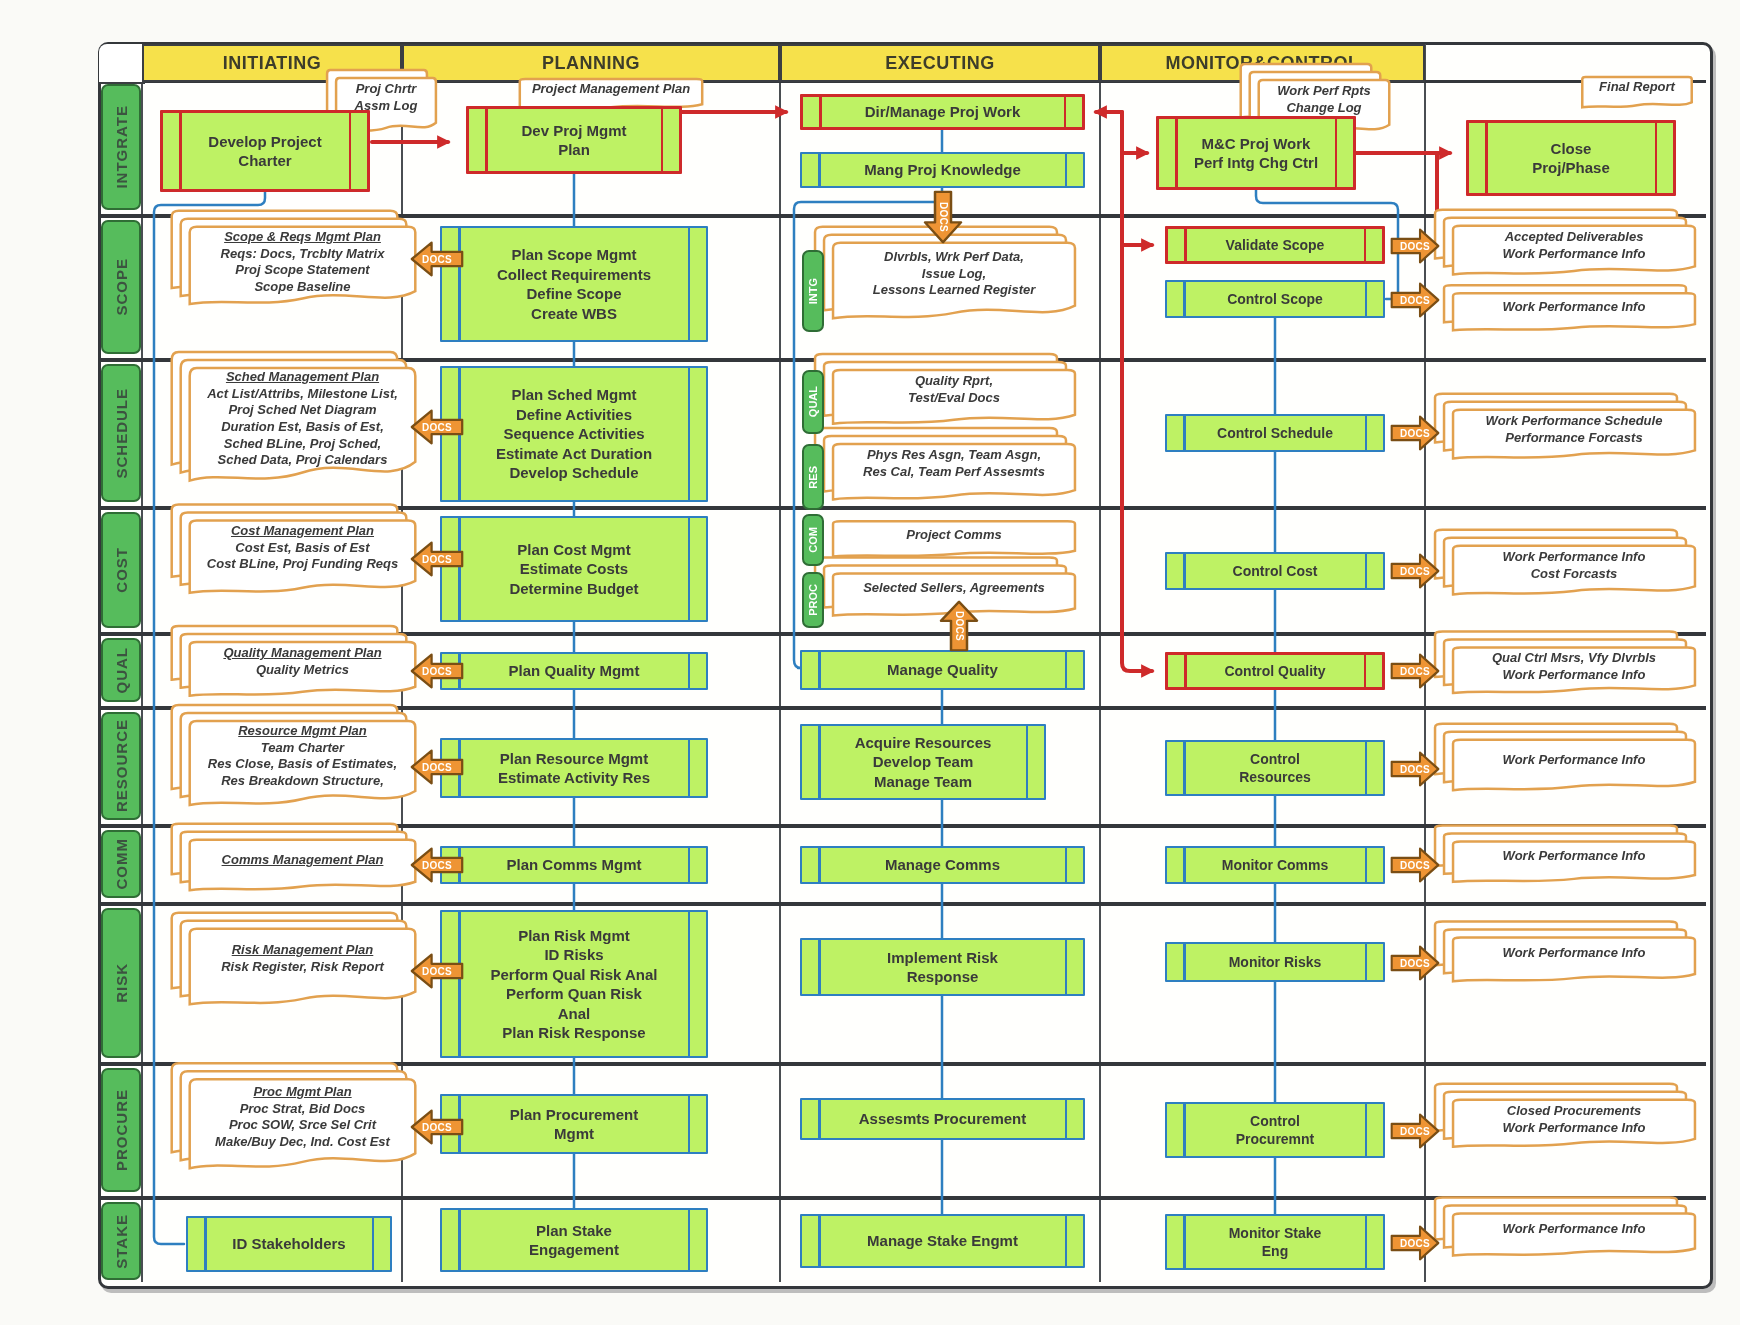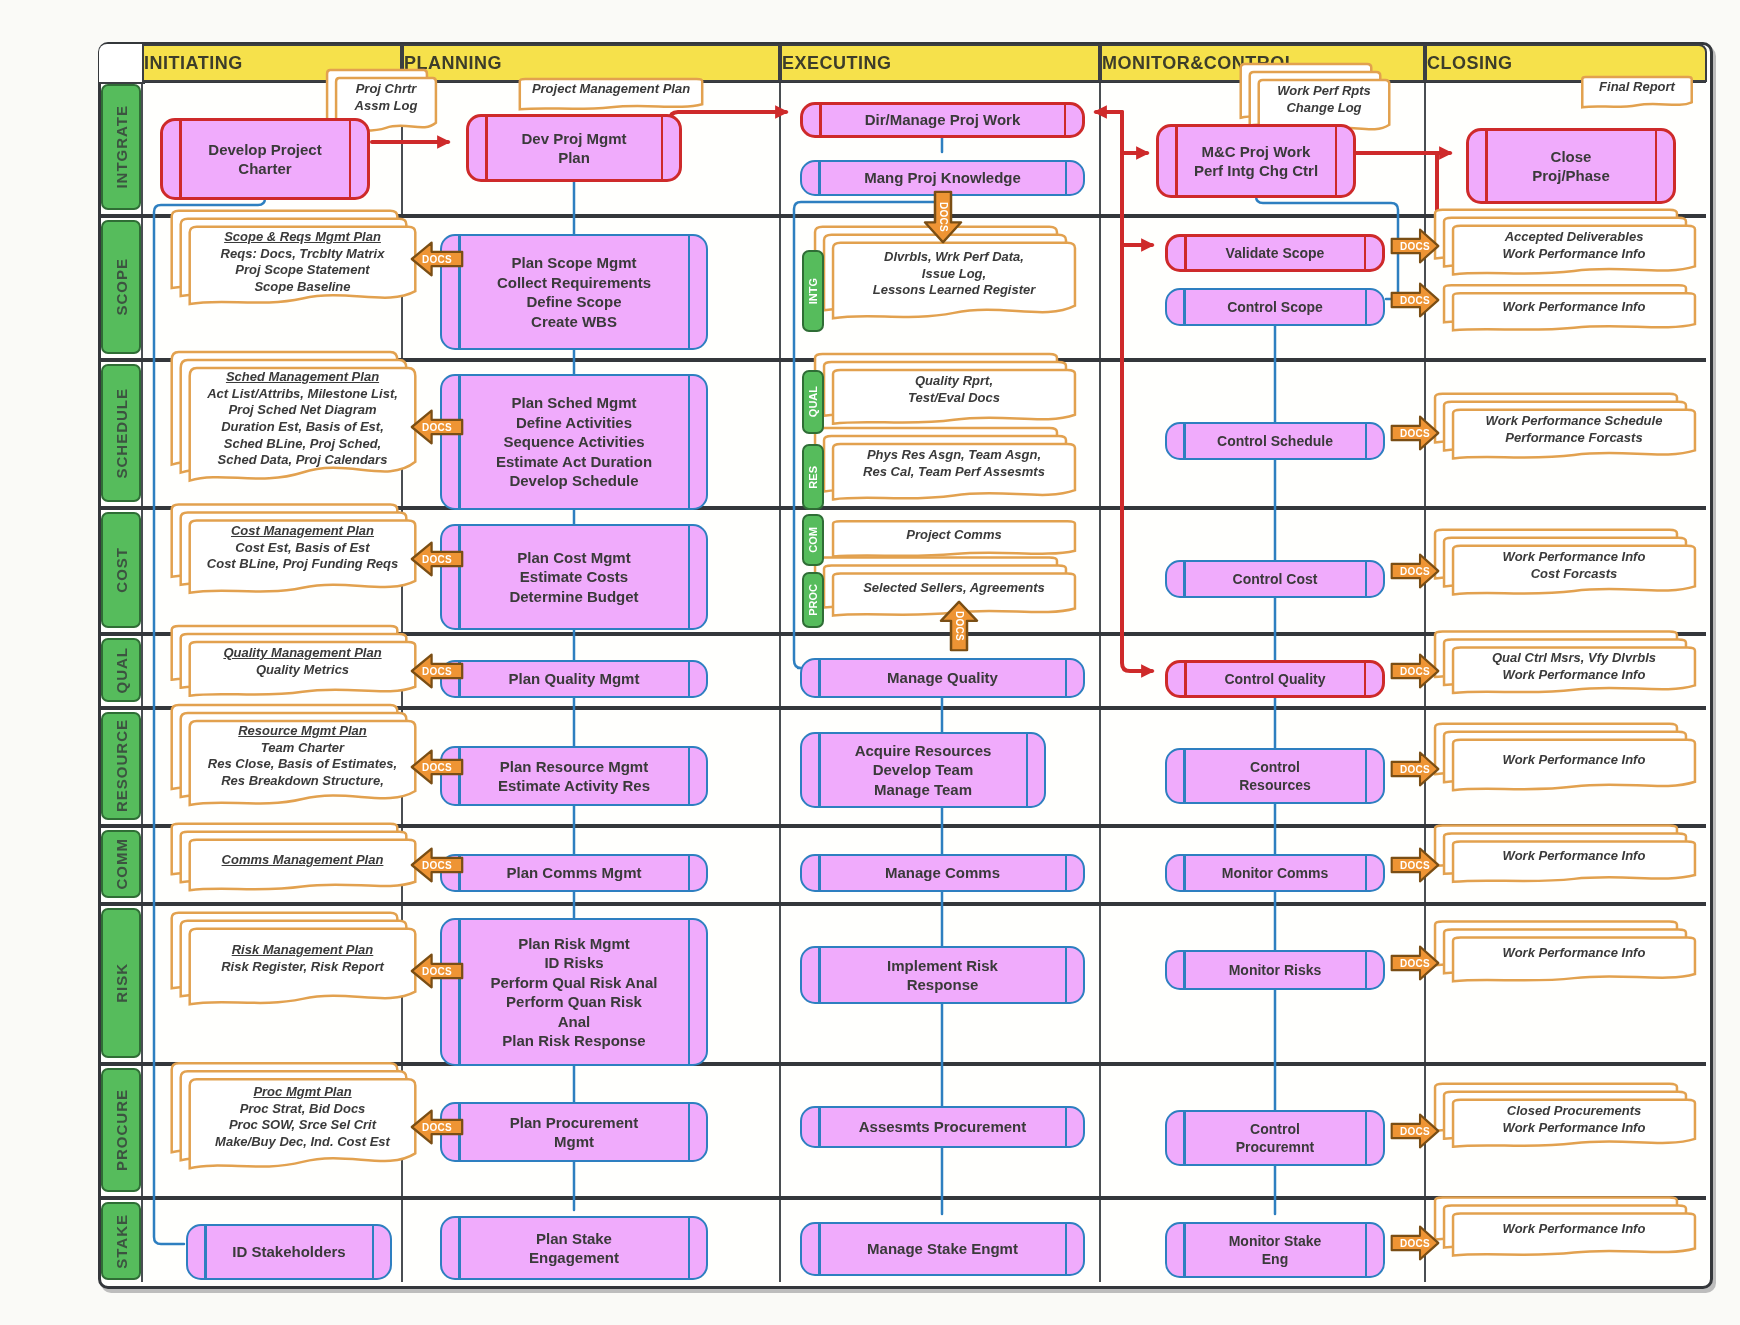--- a/index.html
+++ b/index.html
@@ -5,42 +5,42 @@
   html,body{margin:0;padding:0;background:#fafaf7;}
   .stage{position:relative;width:1740px;height:1325px;background:#fafaf7;
          font-family:"Liberation Sans",sans-serif;overflow:hidden;}
   .abs{position:absolute;}
   
   .table-bg{left:98px;top:42px;width:1609px;height:1241px;background:#fffffd;
             border:3px solid #34373b;border-radius:10px;box-shadow:3px 4px 0 rgba(50,50,55,.3);z-index:0;}
   .vline{width:2px;background:#4a4e52;top:44px;height:1238px;z-index:1;}
   .hline{left:99px;width:1607px;height:4px;background:#34373b;z-index:1;}
   .hdr{top:44px;height:38px;background:#F6E14B;border:2px solid #3b3e42;box-sizing:border-box;
-       display:flex;align-items:center;font-weight:bold;font-size:18px;
+       display:flex;align-items:center;justify-content:center;font-weight:bold;font-size:18px;
        color:#3d3d2a;letter-spacing:.5px;z-index:2;}
   .corner{left:99px;top:44px;width:44px;height:38px;background:#fff;border-right:2px solid #3b3e42;
           border-bottom:2px solid #3b3e42;border-top-left-radius:8px;z-index:2;}
   .rowlab{left:101px;width:40px;background:#56BC5C;border:2px solid #2f6d35;border-radius:7px;
           box-sizing:border-box;display:flex;align-items:center;justify-content:center;z-index:2;}
   .rowlab span{writing-mode:vertical-rl;transform:rotate(180deg);font-weight:bold;font-size:15px;
           color:#3c5340;letter-spacing:1px;}
   
   svg.wires{left:0;top:0;z-index:3;}
   
   .doc{z-index:4;}
   .doc svg.pg{position:absolute;left:0;top:0;width:100%;height:100%;overflow:visible;}
   .doc svg.b1{transform:translate(-9px,-8px);}
   .doc svg.b2{transform:translate(-18px,-16px);}
   .doc .doc-text{position:absolute;left:4px;right:4px;top:5px;text-align:center;color:#3a3a3a;
                  font-style:italic;font-weight:bold;font-size:13px;line-height:1.28;}
   .dt{display:block;text-decoration:underline;white-space:pre-line;}
   .dl{display:block;white-space:pre-line;}
   
-  .box{box-sizing:border-box;background:#f0abfc;border-radius:15px;display:flex;align-items:center;
-       justify-content:center;text-align:center;z-index:5;margin-top:8px;}
+  .box{box-sizing:border-box;background:#bef264;border-radius:1px;display:flex;align-items:center;
+       justify-content:center;text-align:center;z-index:5;}
   .box .lbl{font-weight:bold;color:#3a3a3a;font-size:15px;line-height:1.3;white-space:pre-line;}
   .box:before,.box:after{content:"";position:absolute;top:0;bottom:0;width:2.5px;}
   .box:before{left:16px;}
   .box:after{right:16px;}
   .box.red{border:3px solid #CE2A2A;}
   .box.red:before,.box.red:after{background:#CE2A2A;}
   .box.blue{border:2.5px solid #2E7FC0;}
   .box.blue:before,.box.blue:after{background:#2E7FC0;}
   
   .darr{z-index:6;display:flex;align-items:center;justify-content:center;}
@@ -66,23 +66,20 @@
     </div>
   <div class="abs hdr" style="left:402px;width:378px;">
       <span>PLANNING</span>
     </div>
   <div class="abs hdr" style="left:780px;width:320px;">
       <span>EXECUTING</span>
     </div>
   <div class="abs hdr" style="left:1100px;width:325px;">
       <span>MONITOR&amp;CONTROL</span>
     </div>
-  <div class="abs hdr" style="left:1425px;width:282px;border-top-right-radius:8px;">
-      <span>CLOSING</span>
-    </div>
 
   <div class="abs vline" style="left:141px;"></div>
   <div class="abs vline" style="left:401px;"></div>
   <div class="abs vline" style="left:779px;"></div>
   <div class="abs vline" style="left:1099px;"></div>
   <div class="abs vline" style="left:1424px;"></div>
 
   <div class="abs hline" style="top:80px;height:2.5px;"></div>
   <div class="abs hline" style="top:214px;"></div>
   <div class="abs hline" style="top:358px;"></div>

